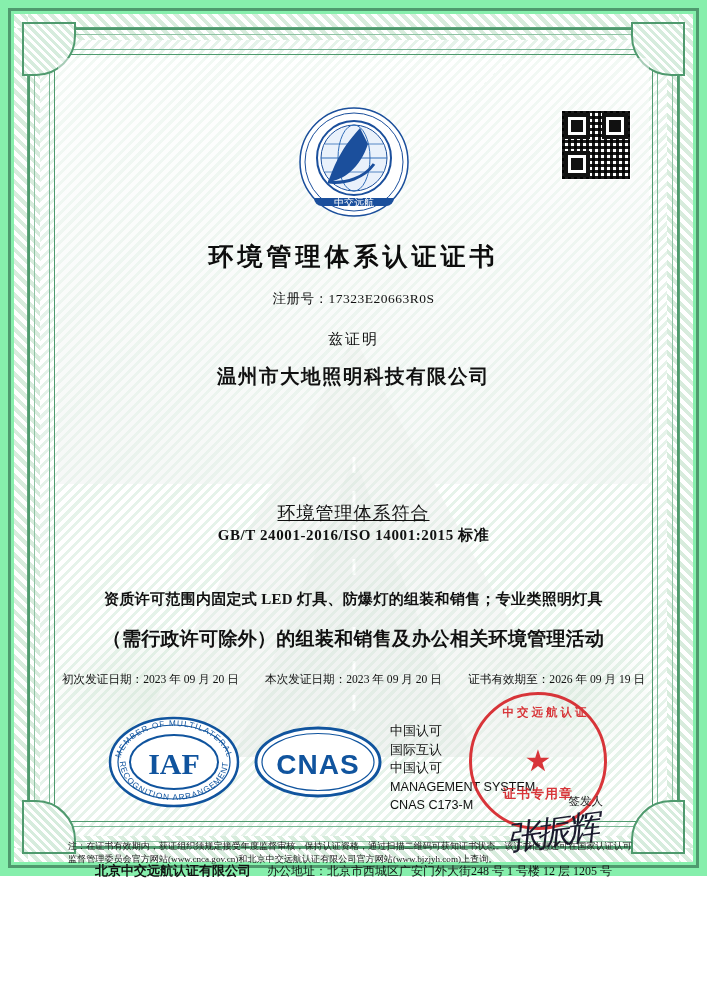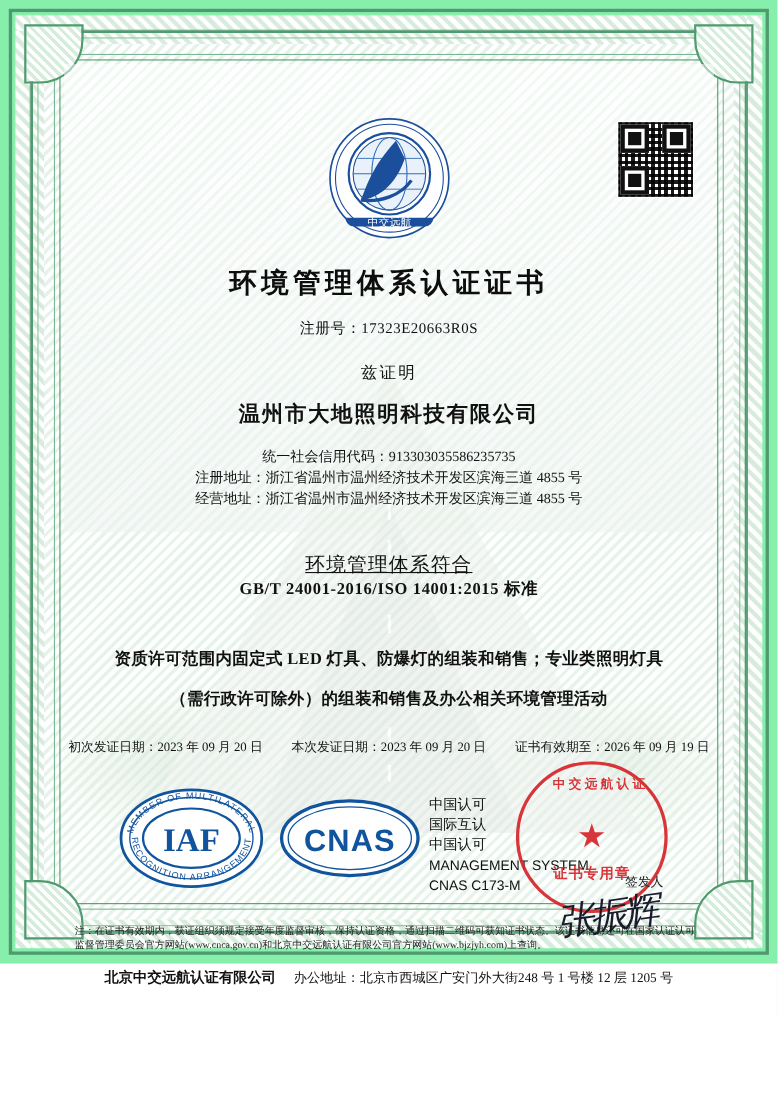--- a/index.html
+++ b/index.html
@@ -261,21 +261,21 @@
     top: 532px;
     left: 0; right: 0;
     font-size: 15px;
     font-weight: bold;
     letter-spacing: .3px;
   }
   .scope-l2 {
     position: absolute;
     top: 568px;
     left: 0; right: 0;
-    font-size: 15px;
+    font-size: 19px;
     font-weight: bold;
     letter-spacing: .3px;
   }
 
   .dates {
     position: absolute;
     top: 614px;
     left: 4px; right: 4px;
     display: flex;
     justify-content: space-between;
@@ -379,21 +379,21 @@
     left: 10px; right: 10px;
     top: 782px;
     font-size: 9.1px;
     line-height: 13px;
     text-align: left;
     color: #1a1a1a;
   }
   .footer-line {
     position: absolute;
     left: 0; right: 0;
-    top: 822px;
+    top: 804px;
     font-size: 13px;
     font-weight: bold;
   }
   .footer-line .addr { font-weight: normal; font-size: 12px; margin-left: 16px; }
 </style>
 </head>
 <body>
 
 <div class="cert">
 
@@ -446,25 +446,20 @@
     <div class="title">环境管理体系认证证书</div>
 
     <div class="regno">
       <span>注册号：</span><span>17323E20663R0S</span>
     </div>
 
     <div class="hereby">兹证明</div>
 
     <div class="company">温州市大地照明科技有限公司</div>
 
-    <div class="idblock">
-      <div>统一社会信用代码：913303035586235735</div>
-      <div>注册地址：浙江省温州市温州经济技术开发区滨海三道 4855 号</div>
-      <div>经营地址：浙江省温州市温州经济技术开发区滨海三道 4855 号</div>
-    </div>
 
     <div class="std-head">环境管理体系符合</div>
     <div class="std-line">GB/T 24001-2016/ISO 14001:2015 标准</div>
 
     <div class="scope-l1">资质许可范围内固定式 LED 灯具、防爆灯的组装和销售；专业类照明灯具</div>
     <div class="scope-l2">（需行政许可除外）的组装和销售及办公相关环境管理活动</div>
 
     <div class="dates">
       <span>初次发证日期：2023 年 09 月 20 日</span>
       <span>本次发证日期：2023 年 09 月 20 日</span>

